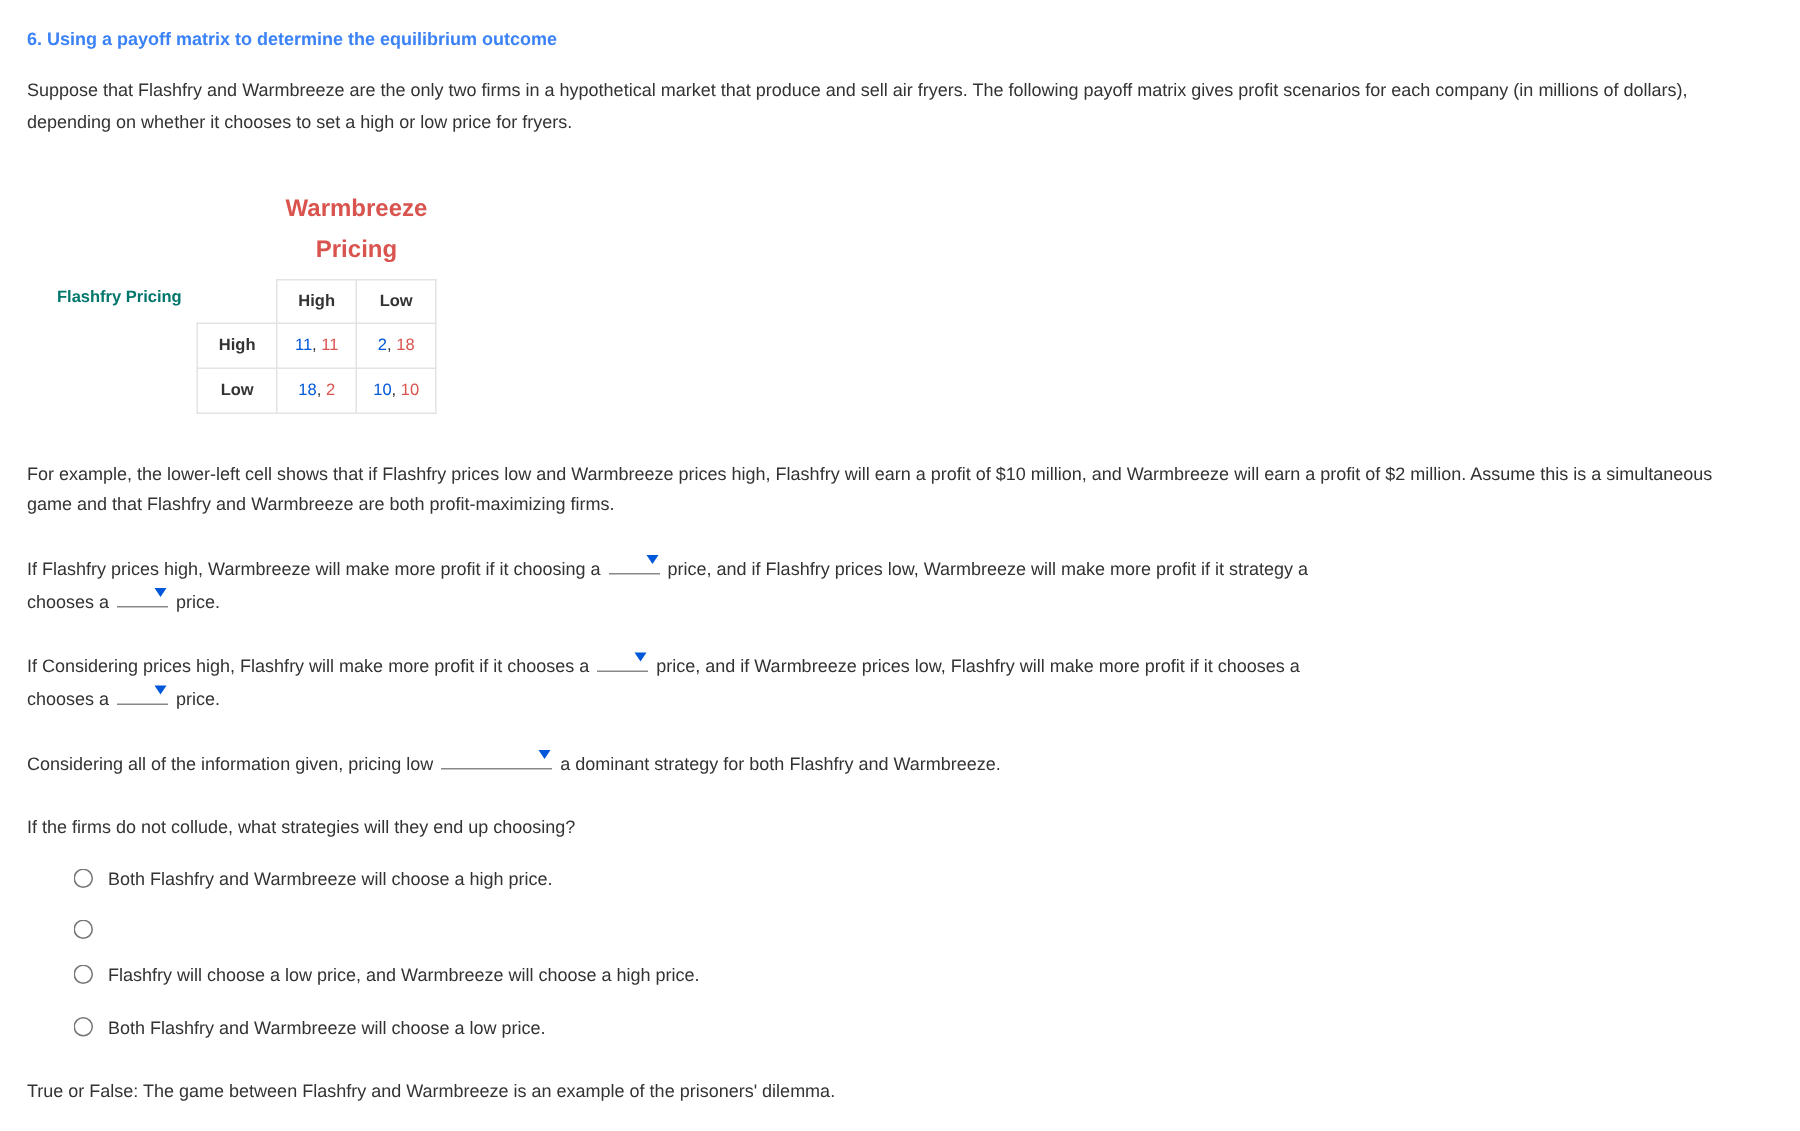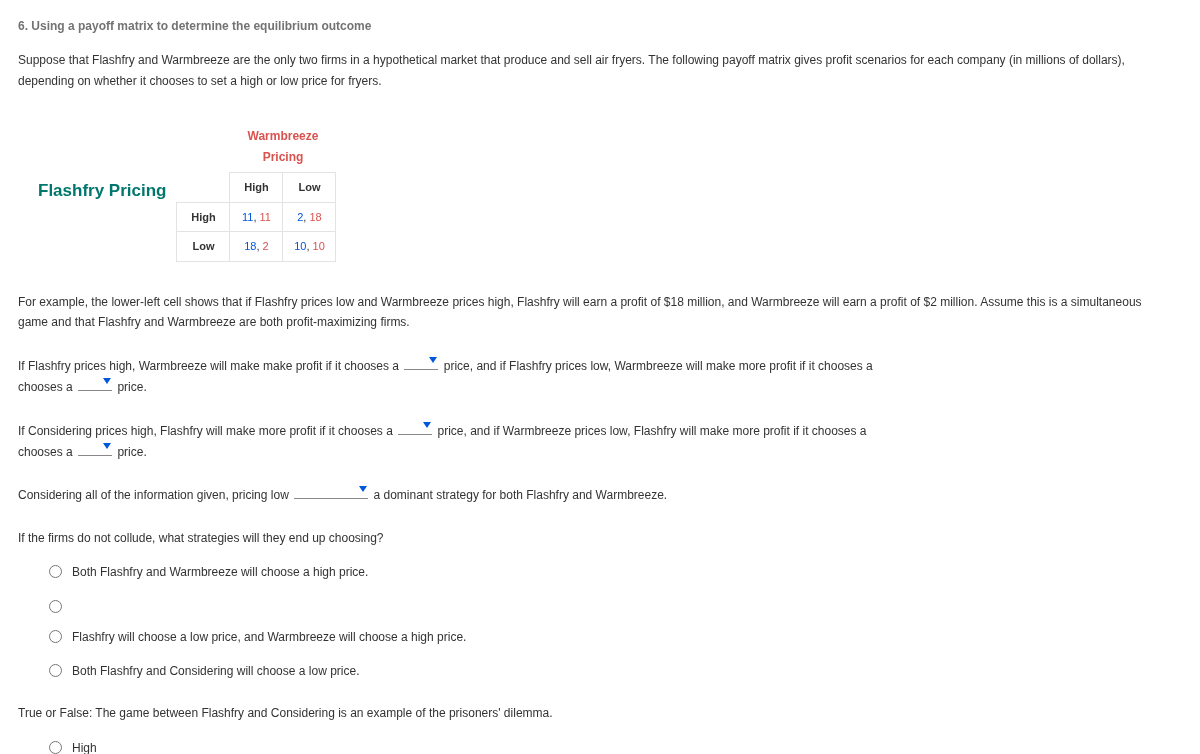--- a/index.html
+++ b/index.html
@@ -6,57 +6,57 @@
     font-family: Arial, Helvetica, sans-serif;
     font-size: 12px;
     color: #333;
     margin: 0;
     padding: 16px 18px;
     line-height: 1.7;
     width: 1200px;
     box-sizing: border-box;
   }
   .heading {
-    color: #737373;
+    color: #3b82f6;
     font-weight: bold;
     font-size: 12px;
     margin-bottom: 14px;
   }
   .para {
     color: #333;
     margin-bottom: 18px;
     max-width: 1140px;
   }
   .payoff-block {
     margin: 30px 0 30px 20px;
     display: flex;
     align-items: center;
   }
   .row-label {
     color: #00766c;
     font-weight: bold;
-    font-size: 17px;
+    font-size: 11px;
     padding-right: 10px;
     white-space: nowrap;
   }
   table.payoff {
     border-collapse: collapse;
     font-size: 11px;
   }
   table.payoff th, table.payoff td {
     border: 1px solid #e3e3e3;
     text-align: center;
     padding: 5px 0;
     width: 52px;
     height: 18px;
   }
   .col-header {
     color: #d9534f;
     font-weight: bold;
-    font-size: 12px;
+    font-size: 16px;
     border: none !important;
     padding-bottom: 4px;
   }
   .no-border { border: none !important; }
   .p1 { color: #0057d9; }
   .p2 { color: #d9534f; }
   .question-block { margin: 22px 0; max-width: 1140px; }
   .dd {
     display: inline-block;
     border-bottom: 1px solid #888;
@@ -112,26 +112,26 @@
     </tr>
     <tr>
       <th>Low</th>
       <td><span class="p1">18</span><span>, </span><span class="p2">2</span></td>
       <td><span class="p1">10</span><span>, </span><span class="p2">10</span></td>
     </tr>
   </tbody>
     </table>
 </div>
 
-<div class="para">For example, the lower-left cell shows that if Flashfry prices low and Warmbreeze prices high, Flashfry will earn a profit of $18 million, and Warmbreeze will earn a profit of $2 million. Assume this is a simultaneous game and that Flashfry and Warmbreeze are both profit-maximizing firms.</div>
+<div class="para">For example, the lower-left cell shows that if Flashfry prices low and Warmbreeze prices high, Flashfry will earn a profit of $10 million, and Warmbreeze will earn a profit of $2 million. Assume this is a simultaneous game and that Flashfry and Warmbreeze are both profit-maximizing firms.</div>
 
 <div class="question-block">
-  <span>If Flashfry prices high, Warmbreeze will make make profit if it chooses a</span>
+  <span>If Flashfry prices high, Warmbreeze will make more profit if it choosing a</span>
   <span class="dd"><span class="caret"></span></span>
-  <span>price, and if Flashfry prices low, Warmbreeze will make more profit if it chooses a</span>
+  <span>price, and if Flashfry prices low, Warmbreeze will make more profit if it strategy a</span>
   
   <br>
   chooses a
   <span class="dd"><span class="caret"></span></span>
   <span>price.</span>
 </div>
 
 <style>
   
 </style>
@@ -161,27 +161,27 @@
       </label>
     <label class="radio-item">
         <input type="radio" name="q4" style="">
       </label>
     <label class="radio-item">
         <input type="radio" name="q4" style="">
         <span>Flashfry will choose a low price, and Warmbreeze will choose a high price.</span>
       </label>
     <label class="radio-item">
         <input type="radio" name="q4" style="">
-        <span>Both Flashfry and Considering will choose a low price.</span>
+        <span>Both Flashfry and Warmbreeze will choose a low price.</span>
       </label>
   </div>
 </div>
 
 <div class="question-block">
-  <div>True or False: The game between Flashfry and Considering is an example of the prisoners' dilemma.</div>
+  <div>True or False: The game between Flashfry and Warmbreeze is an example of the prisoners' dilemma.</div>
   <div class="radio-list">
     <label class="radio-item">
         <input type="radio" name="q5" style="">
         <span>High</span>
       </label>
 
   </div>
 </div>
 
 </body></html>

